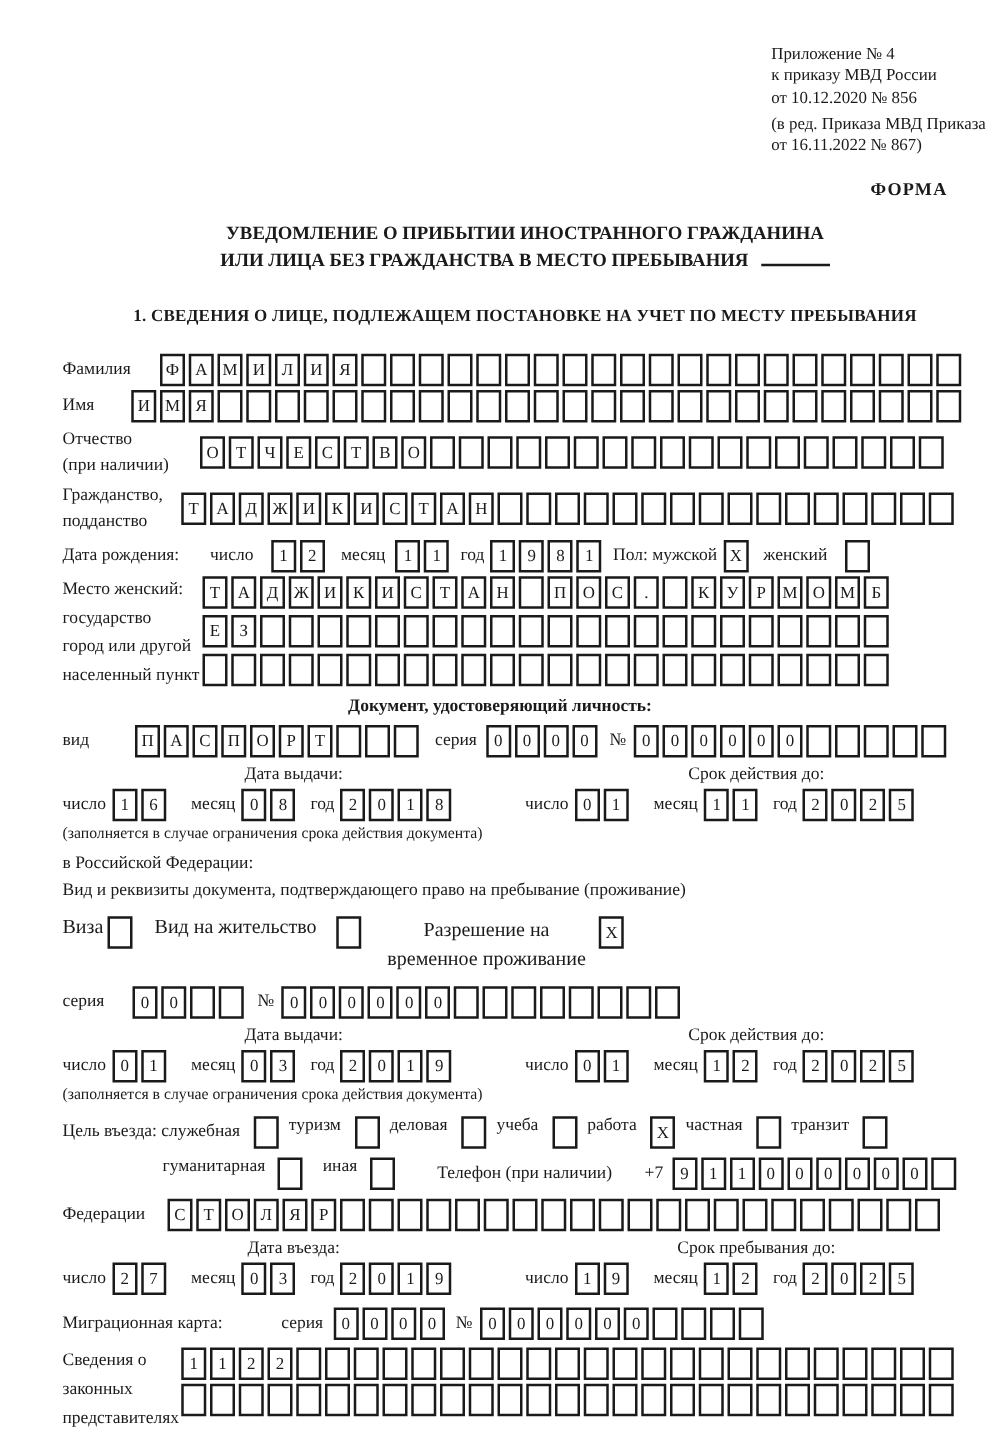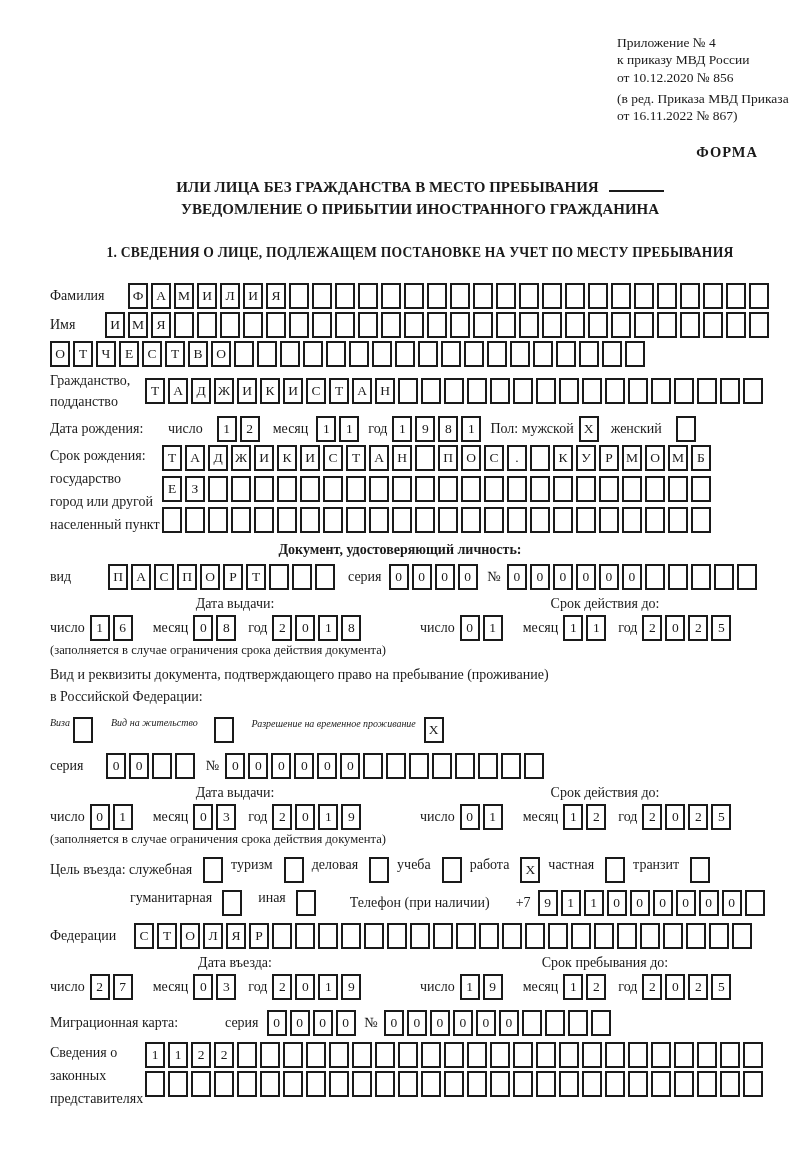--- a/index.html
+++ b/index.html
@@ -49,21 +49,21 @@
   .dategroup { display: flex; align-items: center; }
   .dg-left { width: 370px; flex: 0 0 auto; }
   .dategroup .flabel { margin-right: 5px; }
   .dategroup .boxes { margin-right: 9px; }
   .smallnote { font-size: 12.6px; text-align: left; padding-right: 48px; margin-top: 2px; margin-bottom: 6px; }
 
   .introline { font-size: 14px; line-height: 1.6; }
 
   .opts { display: flex; align-items: flex-start; margin-top: 8px; margin-bottom: 10px; }
   .opt { display: flex; align-items: flex-start; }
-  .opt .olabel { font-size: 10px; font-style: italic; }
+  .opt .olabel { font-size: 16px; }
   .opt .olabel.wrap { text-align: center; line-height: 1.45; }
   .opt .cbox { margin-left: 6px; }
 
   .purposes { display: flex; align-items: center; margin-top: 10px; }
   .purposes .flabel { margin-right: 6px; }
   .pitem { display: flex; align-items: flex-start; margin-right: 8px; }
   .pitem .cbox { margin-left: 5px; }
 
   .phone-row { display: flex; align-items: center; margin-top: 7px; }
 
@@ -79,22 +79,22 @@
     <div>Приложение № 4</div>
     <div>к приказу МВД России</div>
     <div>от 10.12.2020 № 856</div>
     <div class="gap">(в ред. Приказа МВД Приказа</div>
     <div>от 16.11.2022 № 867)</div>
   </div>
 
   <div class="forma">ФОРМА</div>
 
   <div class="title">
+    <div>УВЕДОМЛЕНИЕ О ПРИБЫТИИ ИНОСТРАННОГО ГРАЖДАНИНА</div>
     <div><span>ИЛИ ЛИЦА БЕЗ ГРАЖДАНСТВА В МЕСТО ПРЕБЫВАНИЯ</span><span class="blank-line"></span></div>
-    <div>УВЕДОМЛЕНИЕ О ПРИБЫТИИ ИНОСТРАННОГО ГРАЖДАНИНА</div>
   </div>
 
   <div class="section-title">1. СВЕДЕНИЯ О ЛИЦЕ, ПОДЛЕЖАЩЕМ ПОСТАНОВКЕ НА УЧЕТ ПО МЕСТУ ПРЕБЫВАНИЯ</div>
 
   <div class="boxrow">
     <span class="flabel" style="width:78px">Фамилия</span>
     <span class="boxes">
         <span class="cell">Ф</span>
         <span class="cell">А</span>
         <span class="cell">М</span>
@@ -155,20 +155,24 @@
         <span class="cell"></span>
         <span class="cell"></span>
         <span class="cell"></span>
         <span class="cell"></span>
         <span class="cell"></span>
         <span class="cell"></span>
       </span>
   </div>
 
   <div class="boxrow">
+    <span class="flabel-2l" style="width:110px">
+      <span style="display:block">Отчество</span>
+      <span style="display:block">(при наличии)</span>
+    </span>
     <span class="boxes">
         <span class="cell">О</span>
         <span class="cell">Т</span>
         <span class="cell">Ч</span>
         <span class="cell">Е</span>
         <span class="cell">С</span>
         <span class="cell">Т</span>
         <span class="cell">В</span>
         <span class="cell">О</span>
         <span class="cell"></span>
@@ -248,21 +252,21 @@
         <span class="cell">1</span>
       </span>
     <span class="flabel">Пол: мужской</span>
     <span class="cbox" style="margin-left:5px">X</span>
     <span class="flabel" style="margin-left:12px">женский</span>
     <span class="cbox" style="margin-left:14px"></span>
   </div>
 
   <div class="mr-wrap">
     <div class="mr-labels">
-      <div>Срок рождения:</div>
+      <div>Место женский:</div>
       <div>государство</div>
       <div>город или другой</div>
       <div>населенный пункт</div>
     </div>
     <div class="mr-rows">
       <div class="boxrow">
         <span class="boxes">
             <span class="cell">Т</span>
             <span class="cell">А</span>
             <span class="cell">Д</span>
@@ -426,22 +430,22 @@
       <span class="boxes">
           <span class="cell">2</span>
           <span class="cell">0</span>
           <span class="cell">2</span>
           <span class="cell">5</span>
         </span>
     </span>
   </div>
   <div class="smallnote">(заполняется в случае ограничения срока действия документа)</div>
 
+  <div class="introline">в Российской Федерации:</div>
   <div class="introline">Вид и реквизиты документа, подтверждающего право на пребывание (проживание)</div>
-  <div class="introline">в Российской Федерации:</div>
 
   <div class="opts">
     <span class="opt">
       <span class="olabel">Виза</span>
       <span class="cbox" style="margin-left:3px"></span>
     </span>
     <span class="opt" style="margin-left:18px">
       <span class="olabel">Вид на жительство</span>
       <span class="cbox" style="margin-left:16px"></span>
     </span>

